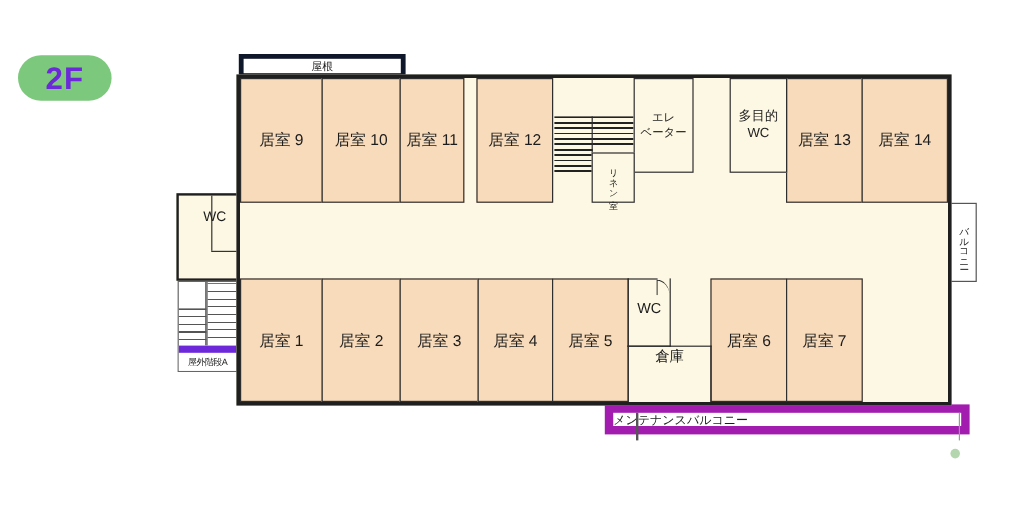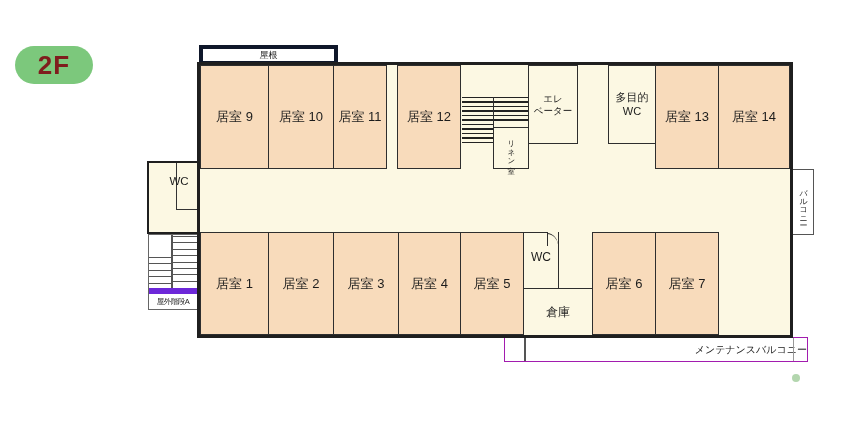--- a/index.html
+++ b/index.html
@@ -5,29 +5,29 @@
   html,body{margin:0;padding:0;background:#ffffff;}
   #stage{
     position:relative;width:850px;height:425px;background:#ffffff;overflow:hidden;
     font-family:"Liberation Sans","DejaVu Sans",sans-serif;color:#1c1c1c;
   }
   .abs{position:absolute;box-sizing:border-box;}
 
   
   .badge{
     left:15px;top:46px;width:78px;height:38px;border-radius:19px;
-    background:#7CC87C;color:#7f1d1d;font-size:26px;font-weight:bold;
+    background:#7CC87C;color:#6d28d9;font-size:26px;font-weight:bold;
     display:flex;align-items:center;justify-content:center;letter-spacing:1px;
   }
 
   
   .roof{left:199px;top:45px;width:139px;height:20px;background:#fff;border:4px solid #0f172a;
         display:flex;align-items:center;justify-content:center;font-size:9px;}
-  .mbalc{left:504px;top:337px;width:304px;height:25px;background:#fff;border:1px solid #a21caf;
-        display:flex;align-items:center;justify-content:flex-end;font-size:10px;}
+  .mbalc{left:504px;top:337px;width:304px;height:25px;background:#fff;border:7px solid #a21caf;
+        display:flex;align-items:center;justify-content:flex-start;font-size:10px;}
   .mbalc-div1{left:19px;top:0;width:2px;height:23px;background:#555;}
   .mbalc-div2{left:288px;top:0;width:1px;height:23px;background:#999;}
   .rbalc{left:791px;top:169px;width:23px;height:66px;background:#fff;border:1px solid #555;
         display:flex;align-items:center;justify-content:center;font-size:8px;
         writing-mode:vertical-rl;text-orientation:upright;line-height:1;}
   .dot{left:792px;top:374px;width:8px;height:8px;border-radius:50%;background:#B3D6AE;}
 
   
   .wcprot{left:147px;top:161px;width:54px;height:73px;background:#FCF8E3;border:2.5px solid #1f1f1f;}
   .wcprot .lv{left:27px;top:0;width:1px;height:46px;background:#333;}
@@ -53,21 +53,21 @@
   .fac .l1,.fac .l2{display:block;line-height:1.2;}
   .elev{font-size:9.5px;}
   .mpwc{font-size:11px;}
   .linen{font-size:7.5px;writing-mode:vertical-rl;text-orientation:upright;display:flex;
          align-items:center;justify-content:center;line-height:1;}
   .treads{background:repeating-linear-gradient(180deg,#222 0,#222 1.5px,transparent 1.5px,transparent 4.5px);}
   .thinv{background:#2e2e2e;}
   .wcb{border-left:1px solid #2e2e2e;border-right:1px solid #2e2e2e;border-bottom:1px solid #2e2e2e;}
   .wcb-top{background:#2e2e2e;}
   .doorarc{border-left:1.2px solid #2e2e2e;border-top:1.2px solid #2e2e2e;border-top-right-radius:100% 100%;}
-  .store{border:1px solid #2e2e2e;border-bottom:none;display:flex;align-items:center;justify-content:center;font-size:12px;}
+  .store{border:1px solid #2e2e2e;border-bottom:none;display:flex;align-items:flex-start;justify-content:center;font-size:12px;}
   .wclbl{text-align:center;font-size:12px;}
 </style>
 </head>
 <body>
 
 <div id="stage">
 
   <div class="abs badge">2F</div>
 
   <div class="abs roof">

